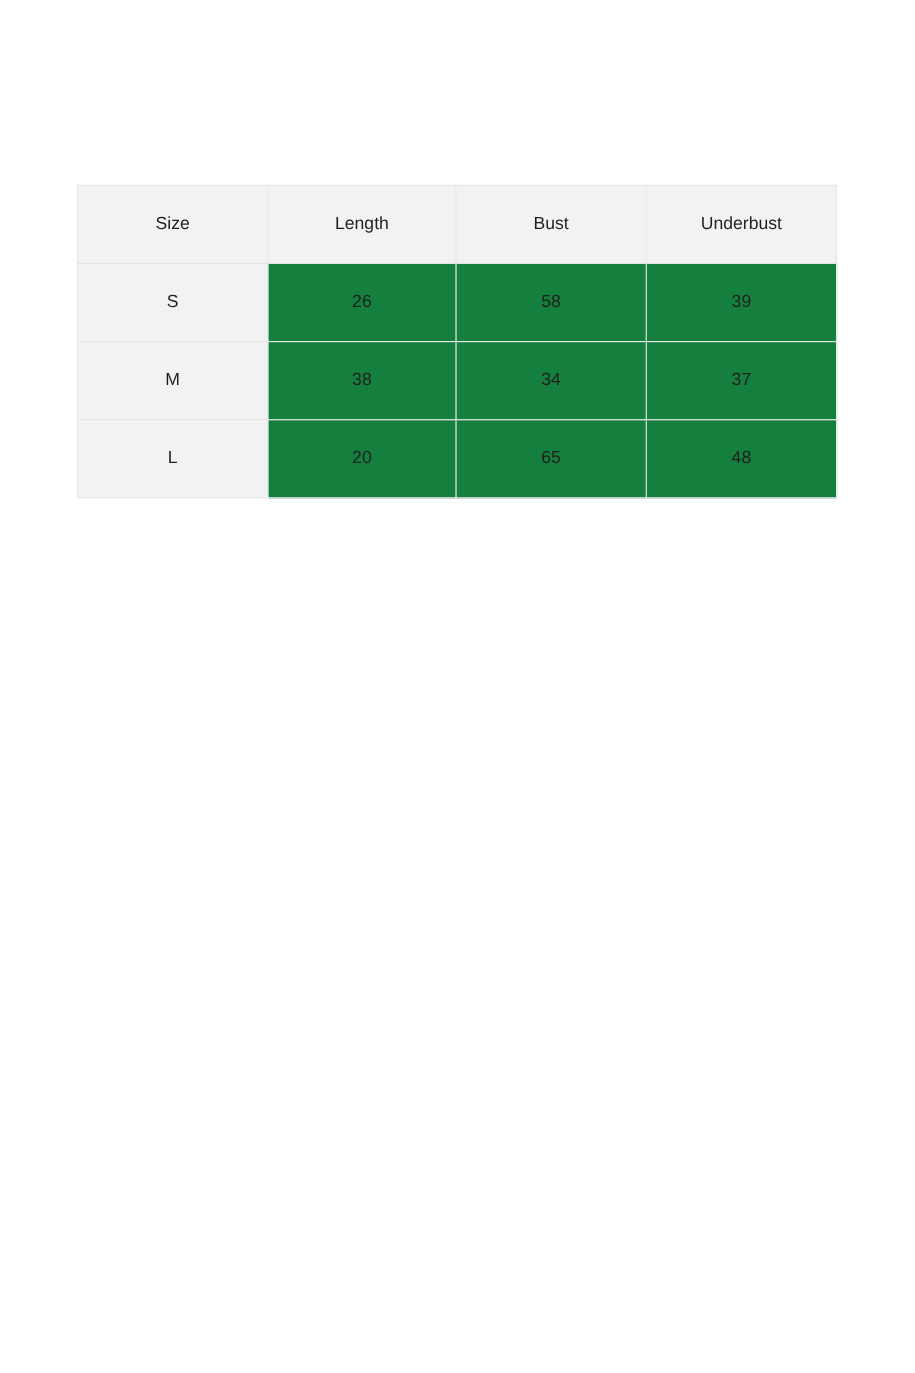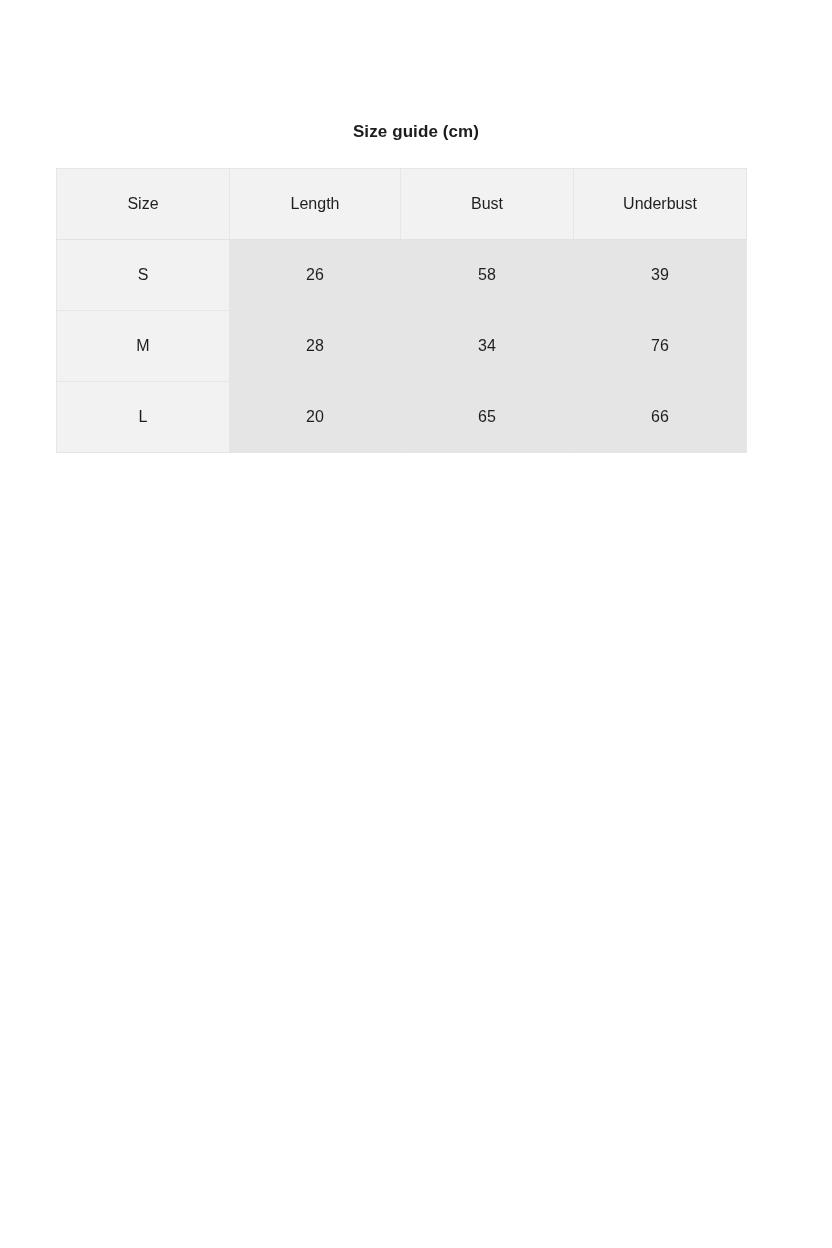--- a/index.html
+++ b/index.html
@@ -37,21 +37,21 @@
     font-weight: bold;
     color: #1c1c1c;
     letter-spacing: 0.1px;
     line-height: 22px;
     white-space: nowrap;
   }
 
   
   .size-table-wrap {
     position: absolute;
-    left: 56px;
+    left: 70px;
     top: 168px;
     width: 690px;
   }
 
   table.size-table {
     border-collapse: collapse;
     width: 690px;
     table-layout: fixed;
     background: #ffffff;
   }
@@ -65,41 +65,40 @@
   table.size-table td {
     height: 70px;
     padding: 0 6px;
     text-align: center;
     vertical-align: middle;
     border: 1px solid #e6e6e6;
     font-size: 16px;
     font-weight: normal;
     color: #1f1f1f;
     line-height: 20px;
-    background: #e5e5e5;
+    background: #15803d;
   }
 
   table.size-table thead th {
     background: #f2f2f2;
     color: #1f1f1f;
     font-weight: normal;
     border-bottom-color: #e2e2e2;
   }
 
   
   table.size-table tbody td.size-cell {
     background: #f2f2f2;
   }
 </style>
 </head>
 <body>
 
 <div class="page">
 
-  <div class="size-guide-title">Size guide (cm)</div>
 
   <div class="size-table-wrap">
     <table class="size-table">
       <colgroup>
         <col class="c-size">
         <col class="c-length">
         <col class="c-bust">
         <col class="c-underbust">
       </colgroup>
       <thead>
@@ -112,27 +111,27 @@
       </thead>
       <tbody>
         <tr>
           <td class="size-cell">S</td>
           <td>26</td>
           <td>58</td>
           <td>39</td>
         </tr>
         <tr>
           <td class="size-cell">M</td>
-          <td>28</td>
+          <td>38</td>
           <td>34</td>
-          <td>76</td>
+          <td>37</td>
         </tr>
         <tr>
           <td class="size-cell">L</td>
           <td>20</td>
           <td>65</td>
-          <td>66</td>
+          <td>48</td>
         </tr>
       </tbody>
     </table>
   </div>
 
 </div>
 
 </body></html>

